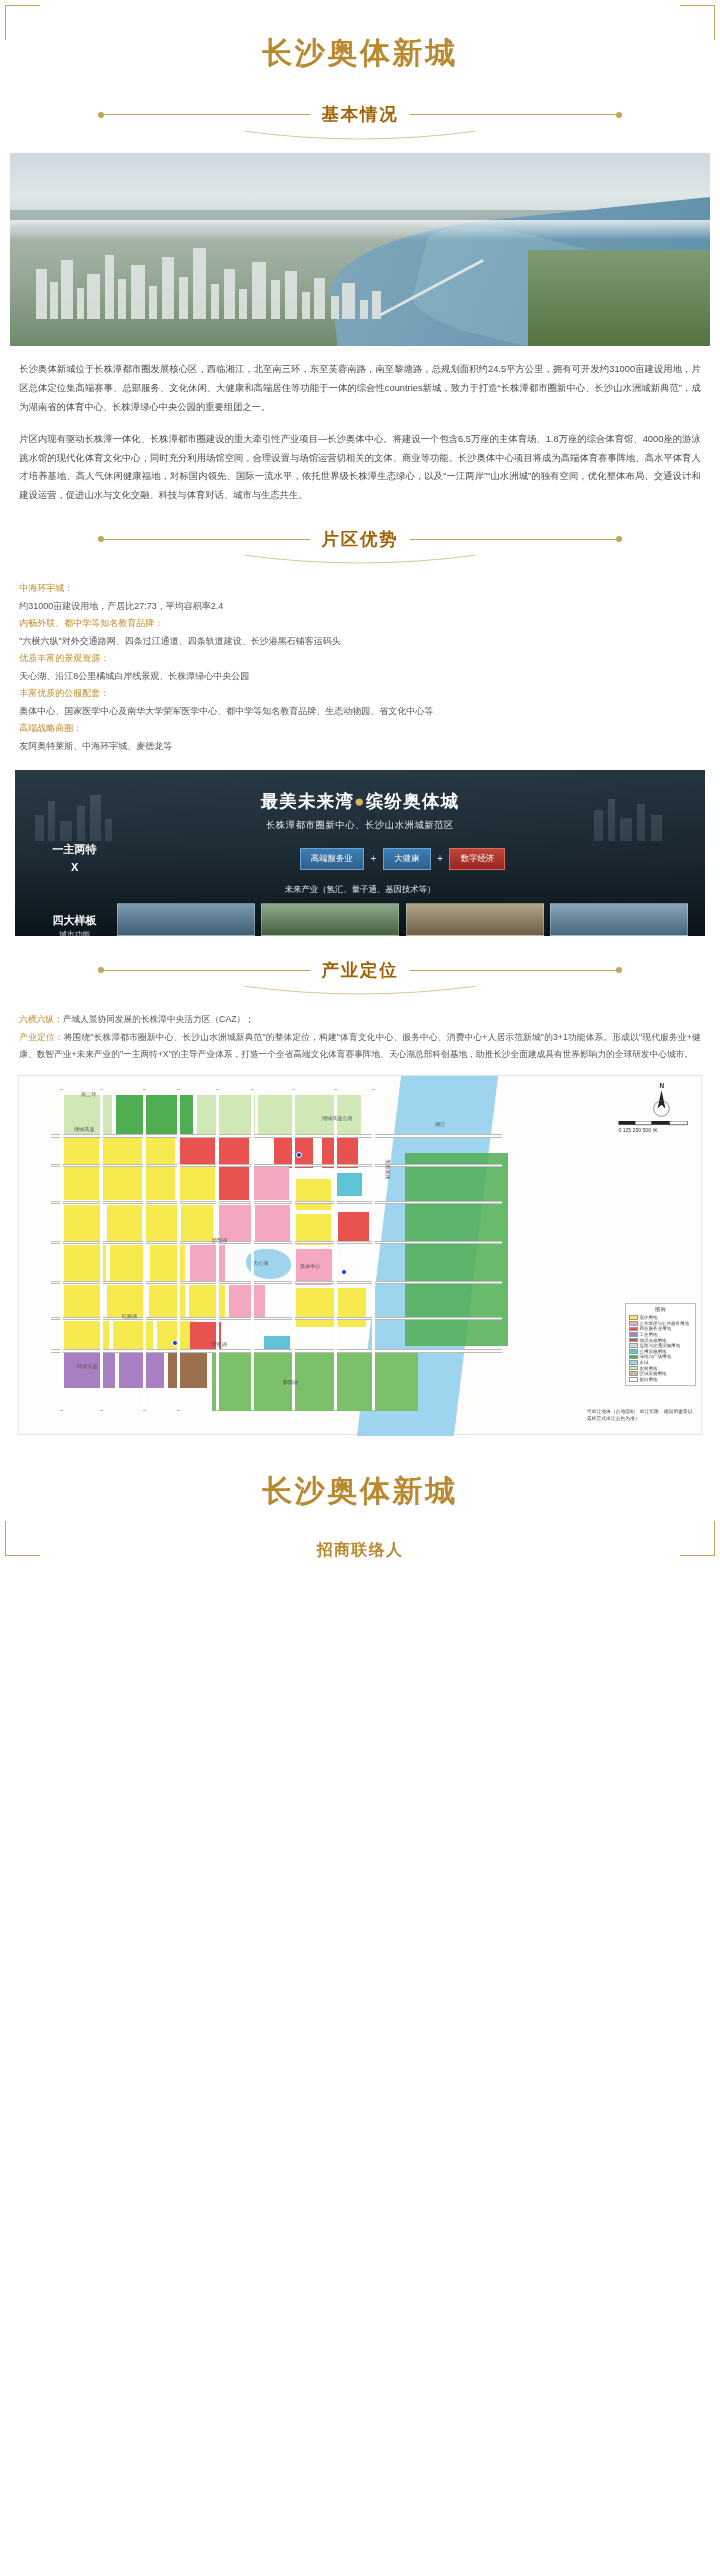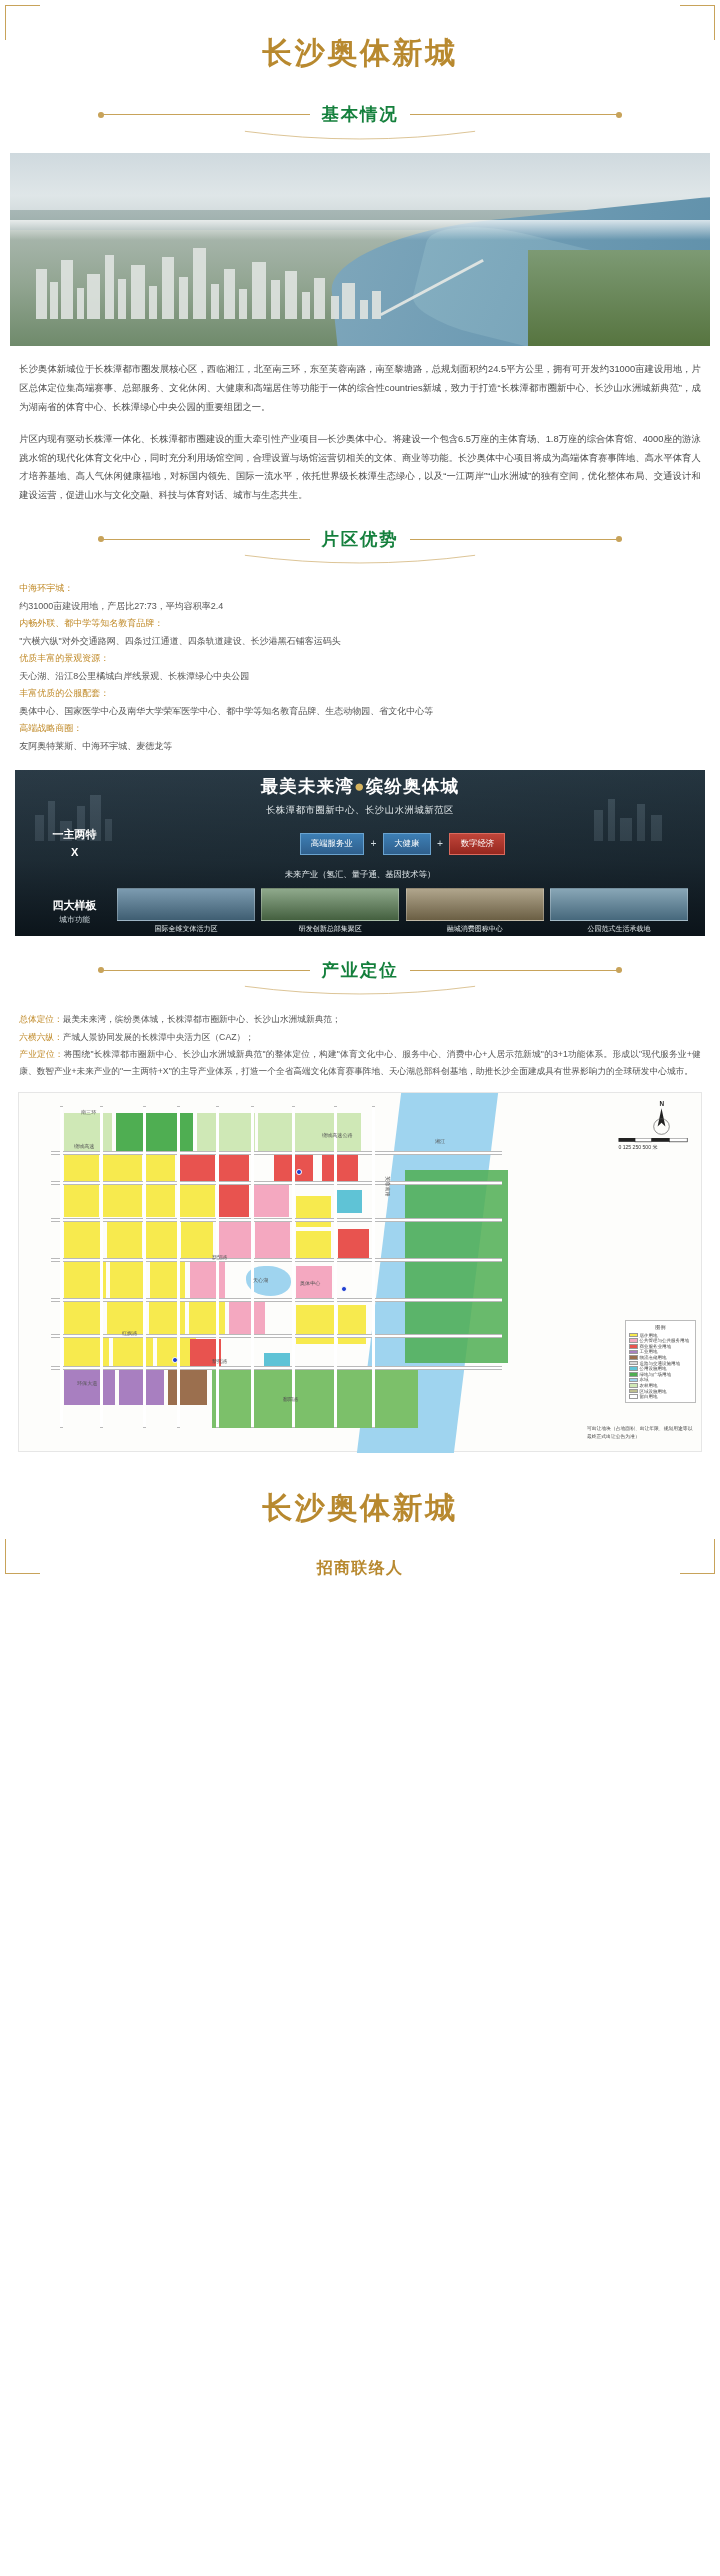--- a/index.html
+++ b/index.html
@@ -24,21 +24,21 @@
   }
   .main-title.bottom { padding: 36px 0 22px; }
 
   
   .sec-head {
     display:flex; align-items:center; justify-content:center;
     gap: 11.6px;
     margin: 22px 0 3.9px;
   }
   .sec-head .txt {
-    font-size: 17.4px; font-weight:bold; color:#15803d;
+    font-size: 17.4px; font-weight:bold; color:#a16207;
     letter-spacing: 1.9px;
     font-family: "Liberation Serif", serif;
     white-space:nowrap;
   }
   .rule-wrap { width: 212px; position:relative; height:14px; }
   .rule-wrap .ln {
     position:absolute; top: 7px; height:0.6px; background:#c8a35a; left:0; right:0;
   }
   .rule-wrap .dot {
     position:absolute; top:4.5px; width:5.8px; height:5.8px; border-radius:50%;
@@ -134,21 +134,21 @@
       linear-gradient(to top, rgba(10,18,24,.95) 0%, rgba(20,32,40,.55) 45%, rgba(40,58,70,.35) 100%);
   }
   .poster .skyline {
     position:absolute; left:0; right:0; top:9px; height:62px; opacity:.35;
   }
   .poster .skyline i {
     position:absolute; bottom:0; background:#9fb6c4; display:block;
   }
   .poster .ptitle {
     position:relative; text-align:center; font-size:17.4px; font-weight:bold;
-    padding-top: 4px; letter-spacing:1.3px;
+    padding-top: 19px; letter-spacing:1.3px;
     font-family:"Liberation Serif", serif;
   }
   .poster .ptitle .dot { color:#d7b45e; }
   .poster .psub {
     position:relative; text-align:center; font-size:9.3px; color:#e2e8ea;
     margin-top:6.4px; letter-spacing:0.6px;
   }
   .poster .mid {
     position:relative; display:flex; align-items:center;
     margin-top: 9px; padding: 0 16.7px;
@@ -411,21 +411,20 @@
         <div class="dot"></div>
     </div>
   </div>
   <div class="sec-sub-curve">
     <svg width="720" height="15.4" viewBox="0 0 1119 24">
       <path d="M380 2 Q 559 26 739 2" fill="none" stroke="#c8a35a" stroke-width="1"></path>
     </svg>
   </div>
 
   <div class="pos">
-    <div><span class="k">总体定位：</span><span>最美未来湾，缤纷奥体城，长株潭都市圈新中心、长沙山水洲城新典范；</span></div>
     <div><span class="k">六横六纵：</span><span>产城人景协同发展的长株潭中央活力区（CAZ）；</span></div>
     <div><span class="k">产业定位：</span><span>将围绕"长株潭都市圈新中心、长沙山水洲城新典范"的整体定位，构建"体育文化中心、服务中心、消费中心+人居示范新城"的3+1功能体系。形成以"现代服务业+健康、数智产业+未来产业的"一主两特+X"的主导产业体系，打造一个全省高端文化体育赛事阵地、天心湖总部科创基地，助推长沙全面建成具有世界影响力的全球研发中心城市。</span></div>
   </div>
 
   <div class="map">
     <div class="base"></div>
 
     <div class="blk" style="left:360px;top:0;width:97px;height:360px;background:#9fd4ef;transform:skewX(-7deg);"></div>
 
     <div class="blk" style="left:227px;top:173px;width:45px;height:30px;background:#9fd4ef;border-radius:40% 50% 45% 55%;"></div>

